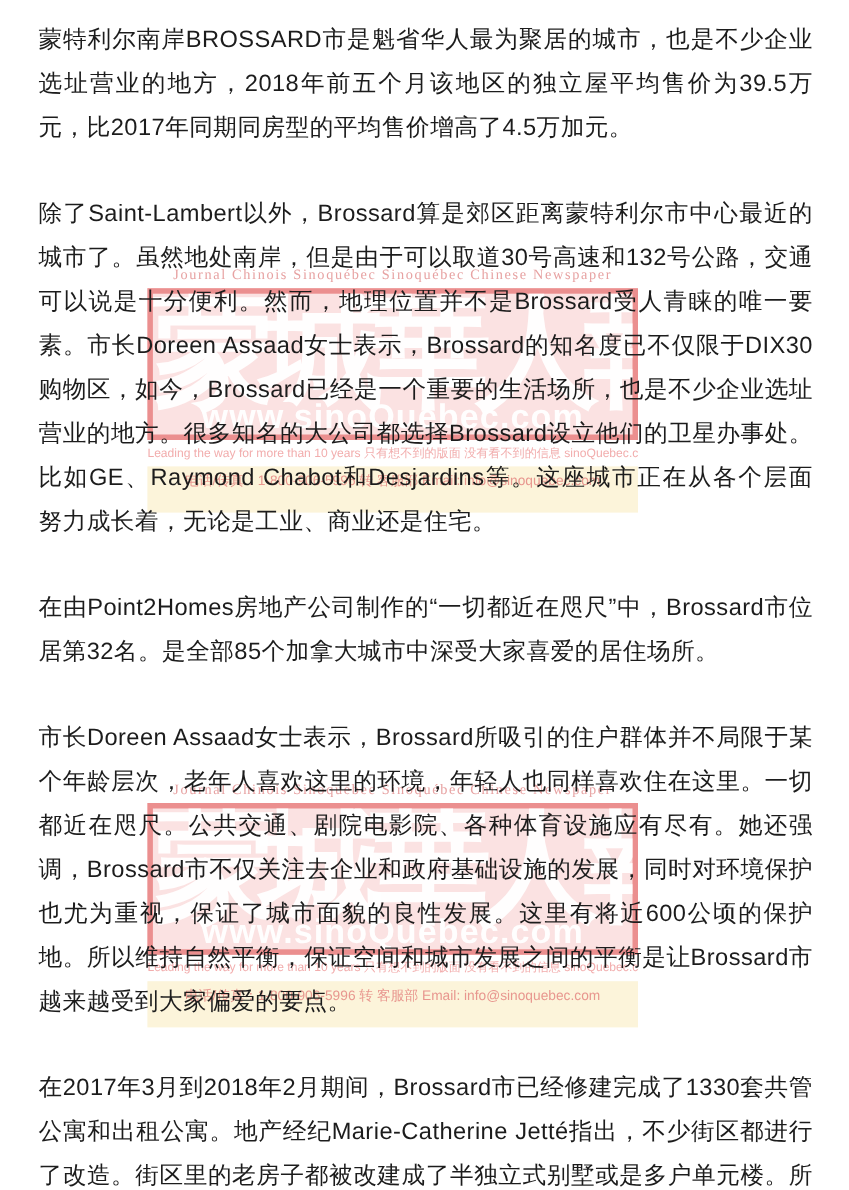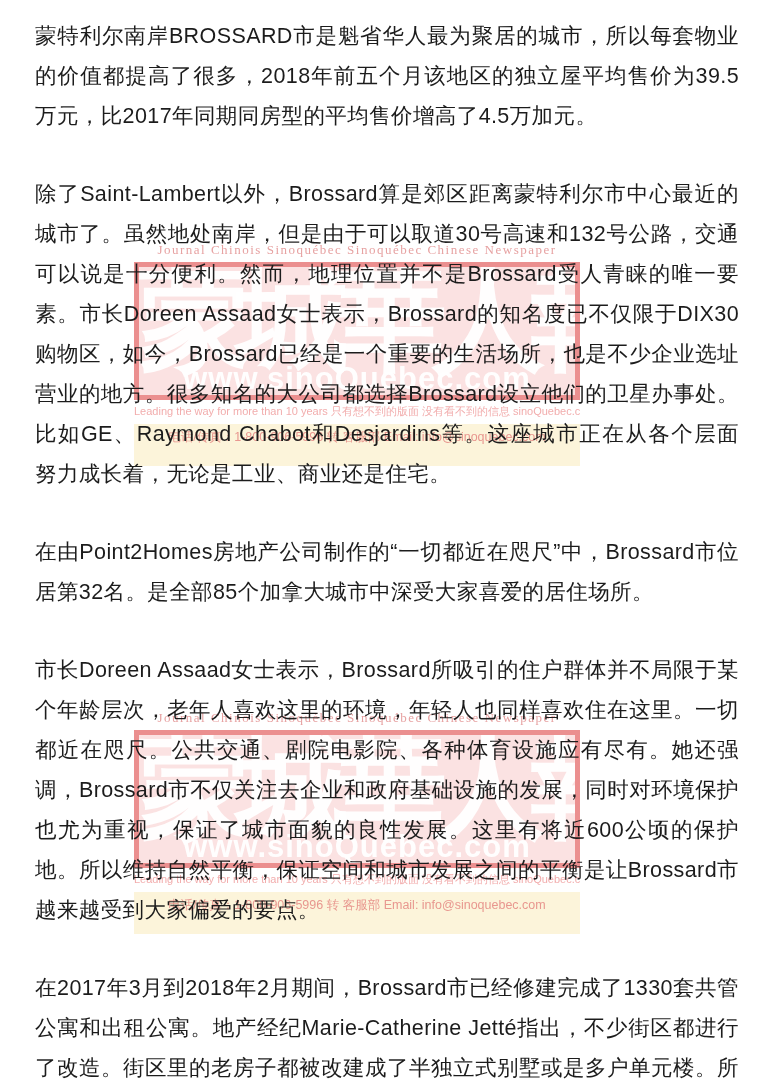--- a/index.html
+++ b/index.html
@@ -111,20 +111,20 @@
     <div class="stamp-caption">Journal Chinois Sinoquébec          Sinoquébec Chinese Newspaper</div>
     <div class="stamp-rect">
       <div class="stamp-chars">蒙城華人報</div>
       <div class="stamp-www">www.sinoQuebec.com</div>
     </div>
     <div class="stamp-tagline">Leading the way for more than 10 years      只有想不到的版面 没有看不到的信息  sinoQuebec.com/newspaper</div>
     <div class="stamp-bar">电话/传真：1-800-906-5996 转 客服部   Email: info@sinoquebec.com</div>
   </div>
 
   <div class="text-layer">
-    <p>蒙特利尔南岸BROSSARD市是魁省华人最为聚居的城市，所以每套物业的价值都提高了很多，2018年前五个月该地区的独立屋平均售价为39.5万元，比2017年同期同房型的平均售价增高了4.5万加元。</p>
+    <p>蒙特利尔南岸BROSSARD市是魁省华人最为聚居的城市，也是不少企业选址营业的地方，2018年前五个月该地区的独立屋平均售价为39.5万元，比2017年同期同房型的平均售价增高了4.5万加元。</p>
     <p>除了Saint-Lambert以外，Brossard算是郊区距离蒙特利尔市中心最近的城市了。虽然地处南岸，但是由于可以取道30号高速和132号公路，交通可以说是十分便利。然而，地理位置并不是Brossard受人青睐的唯一要素。市长Doreen Assaad女士表示，Brossard的知名度已不仅限于DIX30购物区，如今，Brossard已经是一个重要的生活场所，也是不少企业选址营业的地方。很多知名的大公司都选择Brossard设立他们的卫星办事处。比如GE、Raymond Chabot和Desjardins等。这座城市正在从各个层面努力成长着，无论是工业、商业还是住宅。</p>
     <p>在由Point2Homes房地产公司制作的“一切都近在咫尺”中，Brossard市位居第32名。是全部85个加拿大城市中深受大家喜爱的居住场所。</p>
     <p>市长Doreen Assaad女士表示，Brossard所吸引的住户群体并不局限于某个年龄层次，老年人喜欢这里的环境，年轻人也同样喜欢住在这里。一切都近在咫尺。公共交通、剧院电影院、各种体育设施应有尽有。她还强调，Brossard市不仅关注去企业和政府基础设施的发展，同时对环境保护也尤为重视，保证了城市面貌的良性发展。这里有将近600公顷的保护地。所以维持自然平衡，保证空间和城市发展之间的平衡是让Brossard市越来越受到大家偏爱的要点。</p>
     <p>在2017年3月到2018年2月期间，Brossard市已经修建完成了1330套共管公寓和出租公寓。地产经纪Marie-Catherine Jetté指出，不少街区都进行了改造。街区里的老房子都被改建成了半独立式别墅或是多户单元楼。所以每套物业的价值都提高了很多，以至于让开发商都觉得风险小得可以忽略不计了。</p>
   </div>
 
 </div>
 
 </body></html>

